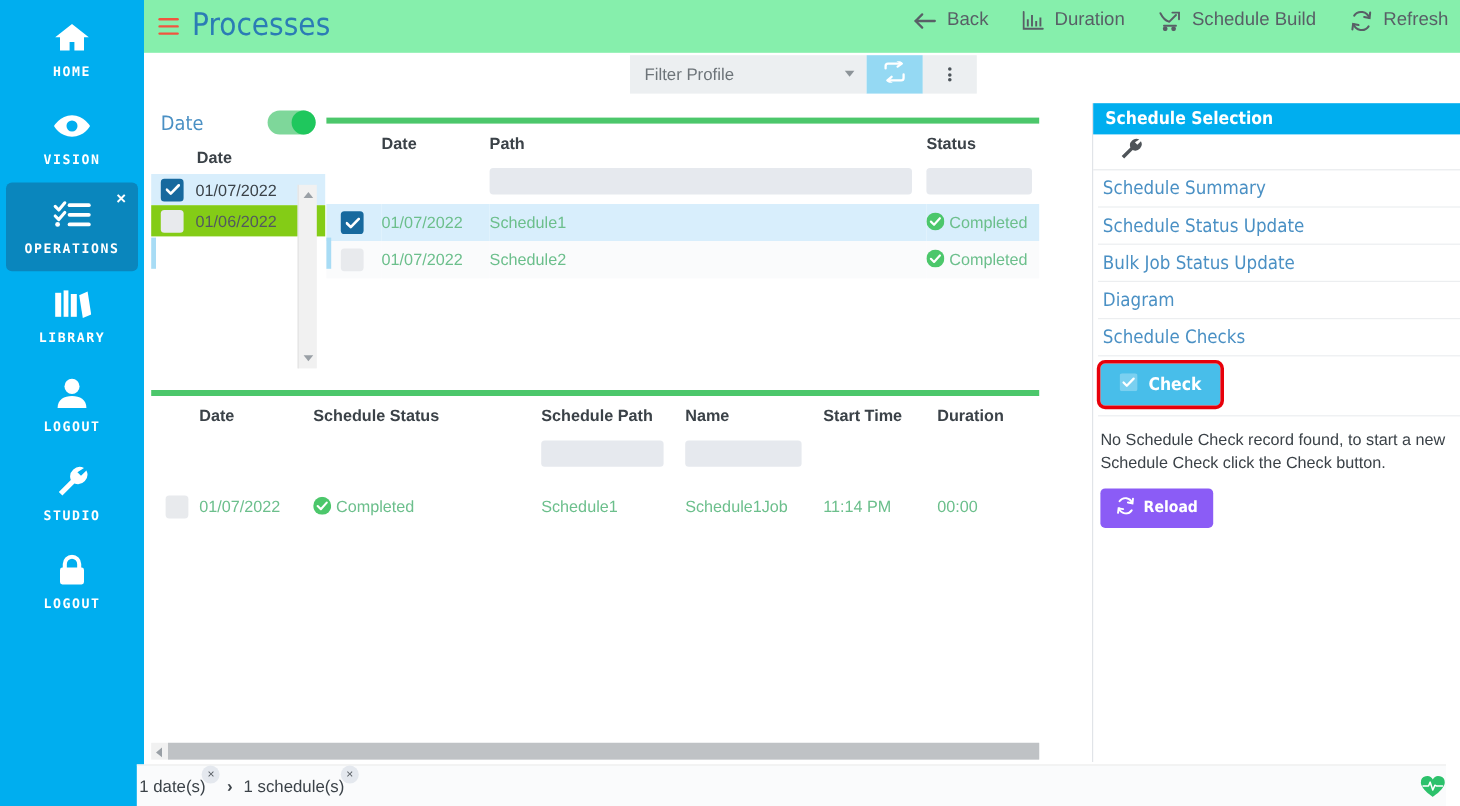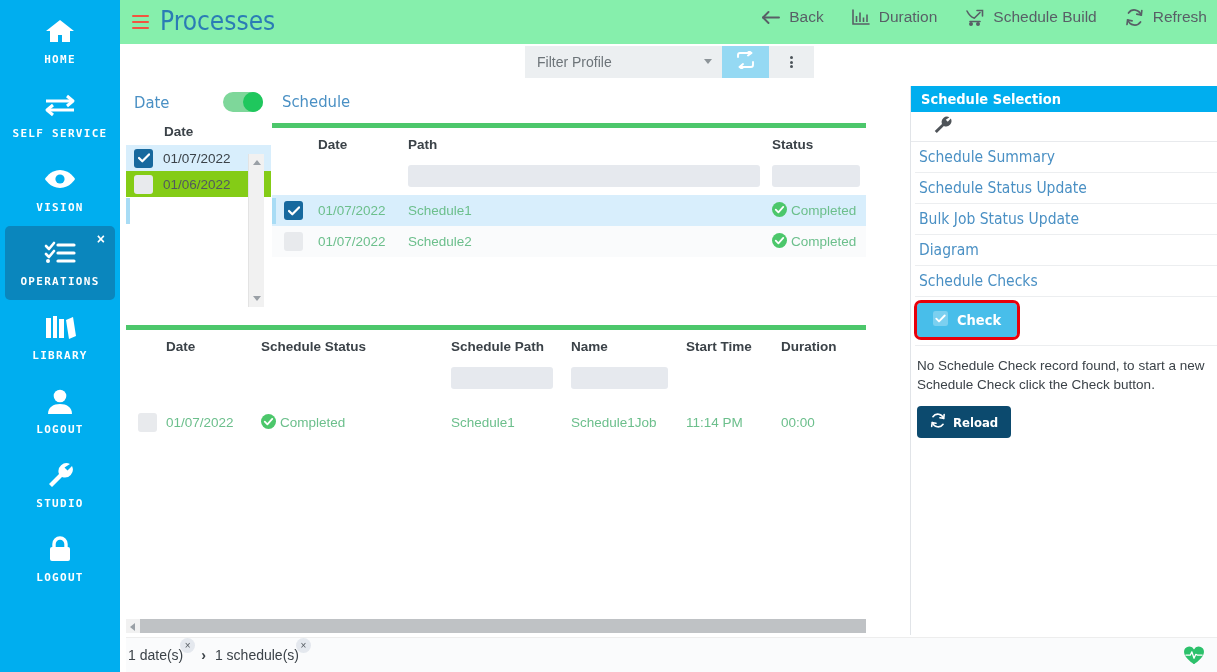--- a/index.html
+++ b/index.html
@@ -131,36 +131,36 @@
   .check-wrap { padding: 6px 0 8px 2px; border-bottom:1px solid #eceef0;}
   .check-btn {
     display:inline-flex; align-items:center; gap:9px;
     background:#48BEEA; color:#fff; font-size:14.5px; font-weight:bold;
     padding: 8px 16px; border-radius:4px; outline: 3px solid #E8000A; cursor:pointer;
     font-family:"DejaVu Sans Condensed","Liberation Sans",sans-serif;
   }
   .rmsg { font-size: 13.5px; color:#3b4248; line-height: 19px; padding: 10px 4px 0 2px; }
   .reload-btn {
     display:inline-flex; align-items:center; gap:7px; margin: 12px 0 0 2px;
-    background:#0c4a6e; color:#fff; font-size:13px; font-weight:bold;
+    background:#8b5cf6; color:#fff; font-size:13px; font-weight:bold;
     padding: 7px 13px; border-radius:4px; cursor:pointer;
     font-family:"DejaVu Sans Condensed","Liberation Sans",sans-serif;
     justify-content:space-between;
   }
 
   
   .hscroll {
     position:absolute; left:126px; top: 619px; width: 740px; height: 14px;
     background:#f1f1f1; display:flex; align-items:center;
   }
   .hscroll .thumb { position:absolute; left:14px; top:0; width:726px; height:14px; background:#bfc2c5; }
   .hscroll .arr { position:absolute; left:4px; top:4px; width:0;height:0;
     border-top:4px solid transparent;border-bottom:4px solid transparent;border-right:5px solid #9aa0a6; z-index:2;}
   .crumbs {
-    position:absolute; left:126px; top: 637px; width: 1091px; height: 35px;
+    position:absolute; left:114px; top: 637px; width: 1091px; height: 35px;
     background:#fafbfc; border-top:1px solid #ededed; display:flex; align-items:center;
     padding-left: 2px; font-size: 14px; color:#3b4248;
   }
   .crumb { position:relative; margin-right: 4px; padding-right: 2px; cursor:pointer; }
   .crumb .x {
     position:absolute; right:-10px; top:-9px; width:15px;height:15px;border-radius:50%;
     background:#e4e8ee; color:#555b61; font-size:10px; display:flex;align-items:center;justify-content:center; cursor:pointer;
   }
   .crumb-sep { margin: 0 9px 0 12px; color:#3b4248; font-weight:bold; }
   .heartbeat { position:absolute; right: 12px; top: 646px; cursor:pointer; }
@@ -174,31 +174,20 @@
 
     <div class="navitem">
       <span class="navicon">
         <svg width="30" height="26" viewBox="0 0 30 26" fill="#fff">
           <path d="M15 2 L1 13 h4 v11 h8 v-7 h4 v7 h8 V13 h4 z"></path>
         </svg>
       </span>
       <span class="navlabel">HOME</span>
     </div>
 
-    <div class="navitem">
-      <span class="navicon">
-        <svg width="34" height="24" viewBox="0 0 34 24" fill="none" stroke="#fff" stroke-width="3">
-          <path d="M3 8 H29"></path>
-            <path d="M24 3 L30 8 L24 13" stroke-linejoin="round"></path>
-          <path d="M31 17 H5"></path>
-            <path d="M10 12 L4 17 L10 22" stroke-linejoin="round"></path>
-        </svg>
-      </span>
-      <span class="navlabel">SELF SERVICE</span>
-    </div>
 
     <div class="navitem">
       <span class="navicon">
         <svg width="34" height="22" viewBox="0 0 34 22" fill="#fff">
           <path d="M17 2 C7 2 2 11 2 11 s5 9 15 9 15-9 15-9S27 2 17 2z" fill="#fff"></path>
           <circle cx="17" cy="11" r="4.6" fill="#00AEEF"></circle>
         </svg>
       </span>
       <span class="navlabel">VISION</span>
     </div>
@@ -367,21 +356,20 @@
     </div>
   </div>
   <div class="leftmark" style="top:198px"></div>
 
   <div class="vscroll">
     <span class="arr up"></span>
     <span class="arr dn"></span>
   </div>
 
   <div class="grid-panel" style="left:272px; top:86px; width:594px; height:222px;">
-    <div class="grid-title">Schedule</div>
     <div class="green-bar" style="margin-top:12px"></div>
     <table class="gtable">
       <thead>
         <tr>
           <th style="width:46px"></th>
           <th style="width:90px">Date</th>
           <th style="width:364px">Path</th>
           <th>Status</th>
         </tr>
         <tr>

